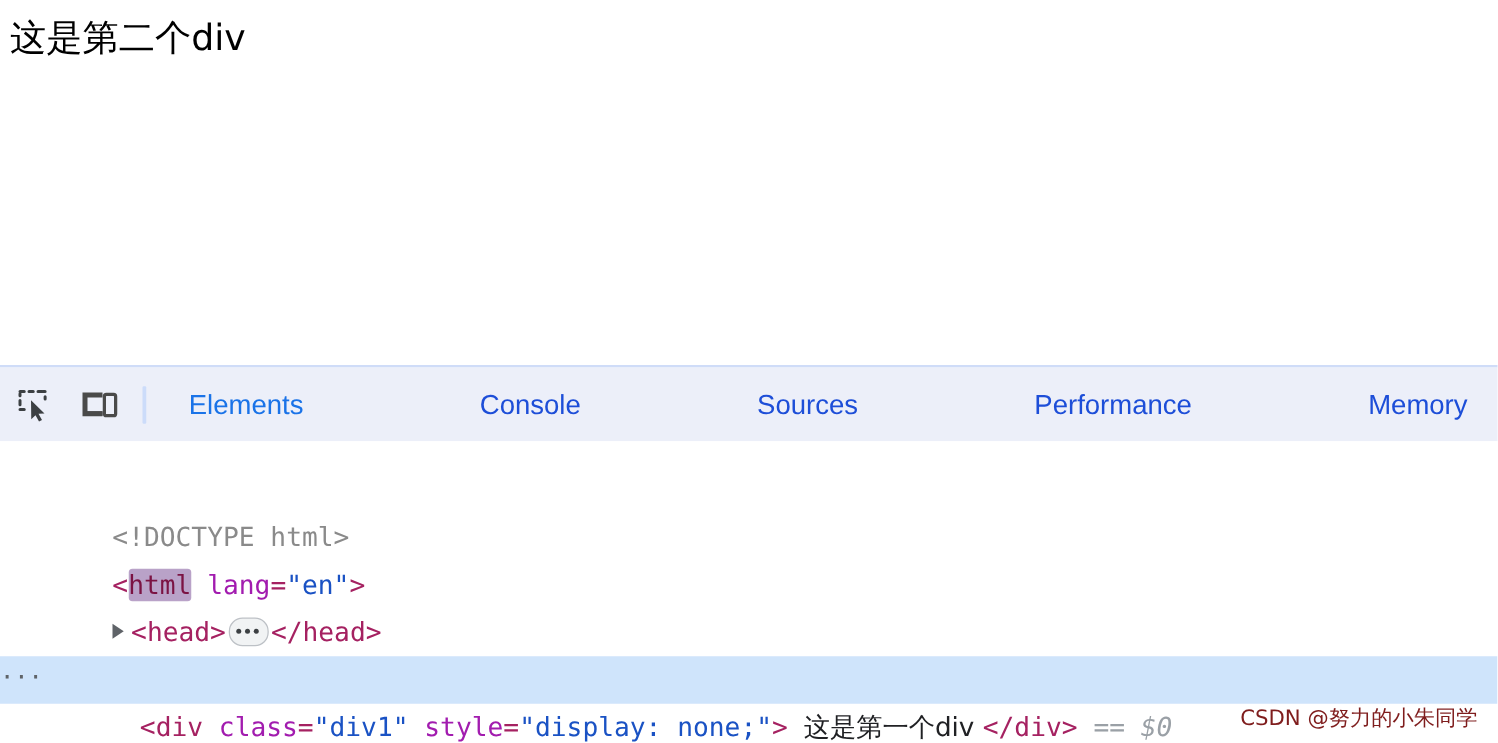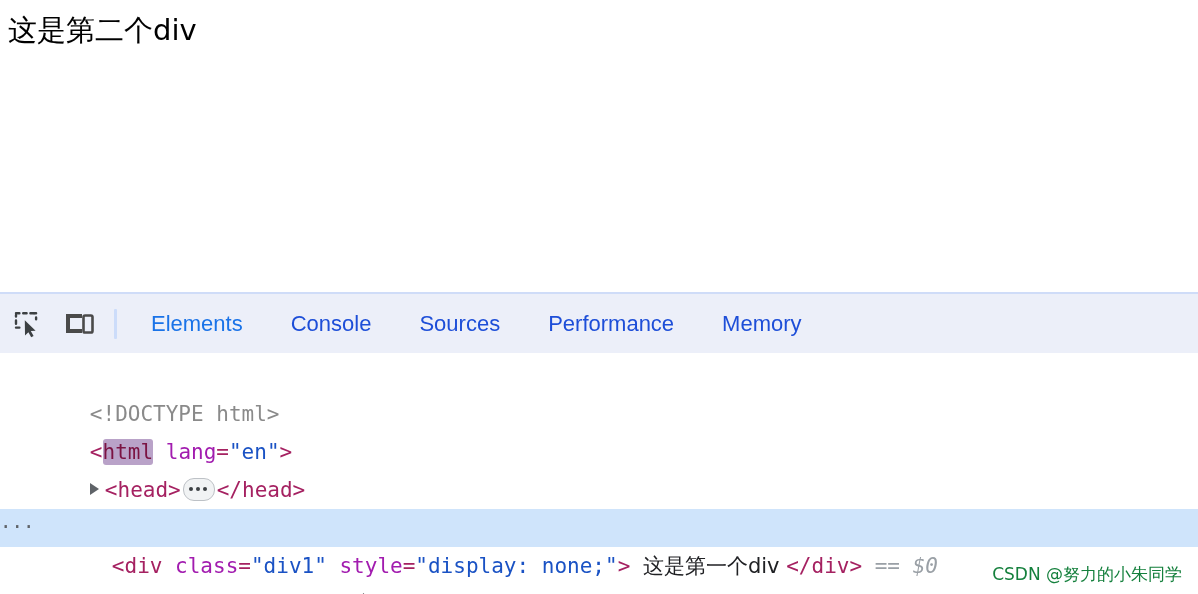--- a/index.html
+++ b/index.html
@@ -72,20 +72,21 @@
     background: #ccdcfa;
     margin: 0 10px 0 12px;
     border-radius: 1px;
   }
   #tabs {
     display: flex;
     align-items: stretch;
     height: 69px;
     flex: 1;
     overflow: hidden;
+    justify-content: space-between;
   }
   .tab {
     display: flex;
     align-items: center;
     padding: 0 24px;
     font-size: 22px;
     color: #1d4ed8;
     white-space: nowrap;
     cursor: pointer;
     position: relative;
@@ -104,21 +105,21 @@
     background: #1a73e8;
   }
 
   
   #dom-tree {
     position: relative;
     background: #ffffff;
     font-family: "DejaVu Sans Mono", "Liberation Mono", monospace;
     font-size: 21px;
     line-height: 38px;
-    padding-top: 4px;
+    padding-top: 20px;
     height: 241px;
     box-sizing: border-box;
     overflow: hidden;
   }
   .dom-row {
     position: relative;
     white-space: pre;
     height: 38px;
     padding-left: 14px;
     box-sizing: border-box;
@@ -192,21 +193,21 @@
   .ellipsis-badge i:nth-child(1) { left: 5px; }
   .ellipsis-badge i:nth-child(2) { left: 12px; }
   .ellipsis-badge i:nth-child(3) { left: 19px; }
 
   
   #watermark {
     position: absolute;
     right: 16px;
     bottom: 8px;
     font-size: 17px;
-    color: #15803d;
+    color: #7f1d1d;
     font-family: "DejaVu Sans", "Liberation Sans", sans-serif;
     white-space: pre;
   }
 </style>
 </head>
 <body>
 
 <div id="page-viewport">
   <div class="page-div">这是第二个div</div>
 </div>

